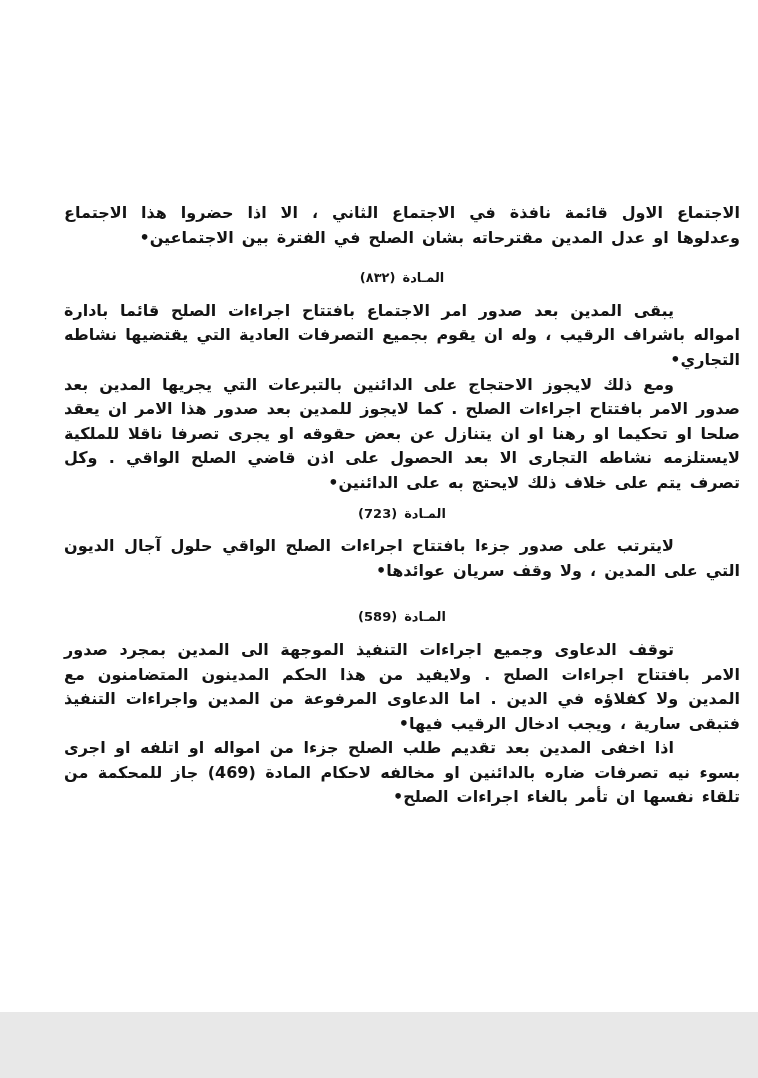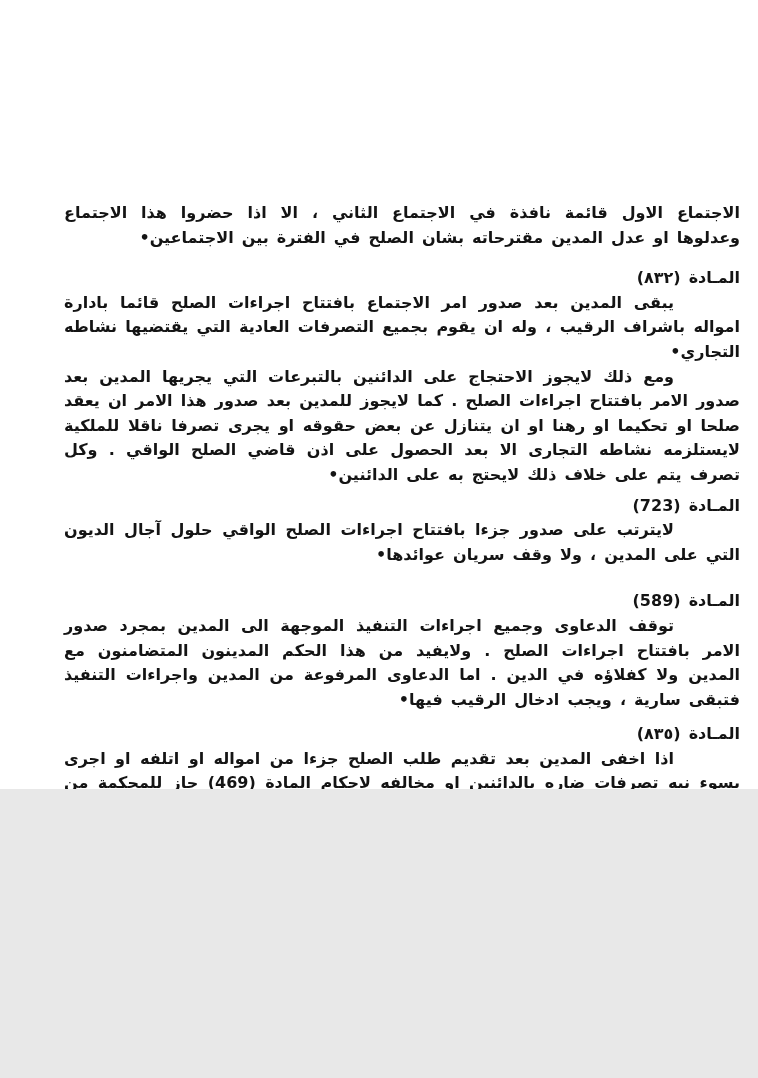--- a/index.html
+++ b/index.html
@@ -1,19 +1,19 @@
 <!DOCTYPE html>
 <html lang="ar"><head>
 <meta charset="utf-8">
 <style>
   html, body { margin: 0; padding: 0; background: #e8e8e8; }
   .page {
     position: relative;
     width: 758px;
-    height: 789px;
+    height: 1012px;
     margin: 0 auto;
     background: #ffffff;
     overflow: hidden;
     font-family: "DejaVu Sans", sans-serif;
     color: #141414;
   }
   .text-column {
     position: absolute;
     top: 201px;
     left: 64px;
@@ -25,24 +25,24 @@
     font-weight: 700;
     line-height: 24.6px;
     word-spacing: 2.5px;
   }
   .para {
     margin: 0;
     text-indent: 66px;
   }
   .para.no-indent { text-indent: 0; }
   .article-heading {
-    margin: 0;
+    margin: 8px;
     text-indent: 0;
-    text-align: right;
-    font-size: 16px;
+    text-align: center;
+    font-size: 13px;
     font-weight: 700;
     line-height: 24.6px;
   }
   .gap-lg { margin-top: 16px; }
   .gap-sm { margin-top: 6px; }
   .gap-xl { margin-top: 22px; }
   .gap-md { margin-top: 10px; }
   .page-number {
     position: absolute;
     top: 1020px;
@@ -66,19 +66,18 @@
     <h2 class="article-heading gap-lg">المـادة (٨٣٢)</h2>
     <p class="para">يبقى المدين بعد صدور امر الاجتماع بافتتاح اجراءات الصلح قائما بادارة امواله باشراف الرقيب ، وله ان يقوم بجميع التصرفات العادية التي يقتضيها نشاطه التجاري•</p>
     <p class="para">ومع ذلك لايجوز الاحتجاج على الدائنين بالتبرعات التي يجريها المدين بعد صدور الامر بافتتاح اجراءات الصلح . كما لايجوز للمدين بعد صدور هذا الامر ان يعقد صلحا او تحكيما او رهنا او ان يتنازل عن بعض حقوقه او يجرى تصرفا ناقلا للملكية لايستلزمه نشاطه التجارى الا بعد الحصول على اذن قاضي الصلح الواقي . وكل تصرف يتم على خلاف ذلك لايحتج به على الدائنين•</p>
 
     <h2 class="article-heading gap-sm">المـادة (723)</h2>
     <p class="para">لايترتب على صدور جزءا بافتتاح اجراءات الصلح الواقي حلول آجال الديون التي على المدين ، ولا وقف سريان عوائدها•</p>
 
     <h2 class="article-heading gap-xl">المـادة (589)</h2>
     <p class="para">توقف الدعاوى وجميع اجراءات التنفيذ الموجهة الى المدين بمجرد صدور الامر بافتتاح اجراءات الصلح . ولايفيد من هذا الحكم المدينون المتضامنون مع المدين ولا كفلاؤه في الدين . اما الدعاوى المرفوعة من المدين واجراءات التنفيذ فتبقى سارية ، ويجب ادخال الرقيب فيها•</p>
 
-    <h2 class="article-heading gap-md">المـادة (٨٣٥)</h2>
     <p class="para">اذا اخفى المدين بعد تقديم طلب الصلح جزءا من امواله او اتلفه او اجرى بسوء نيه تصرفات ضاره بالدائنين او مخالفه لاحكام المادة (469) جاز للمحكمة من تلقاء نفسها ان تأمر بالغاء اجراءات الصلح•</p>
 
   </div>
 
   <div class="page-number">٢١٩</div>
 </div>
 
 </body></html>

